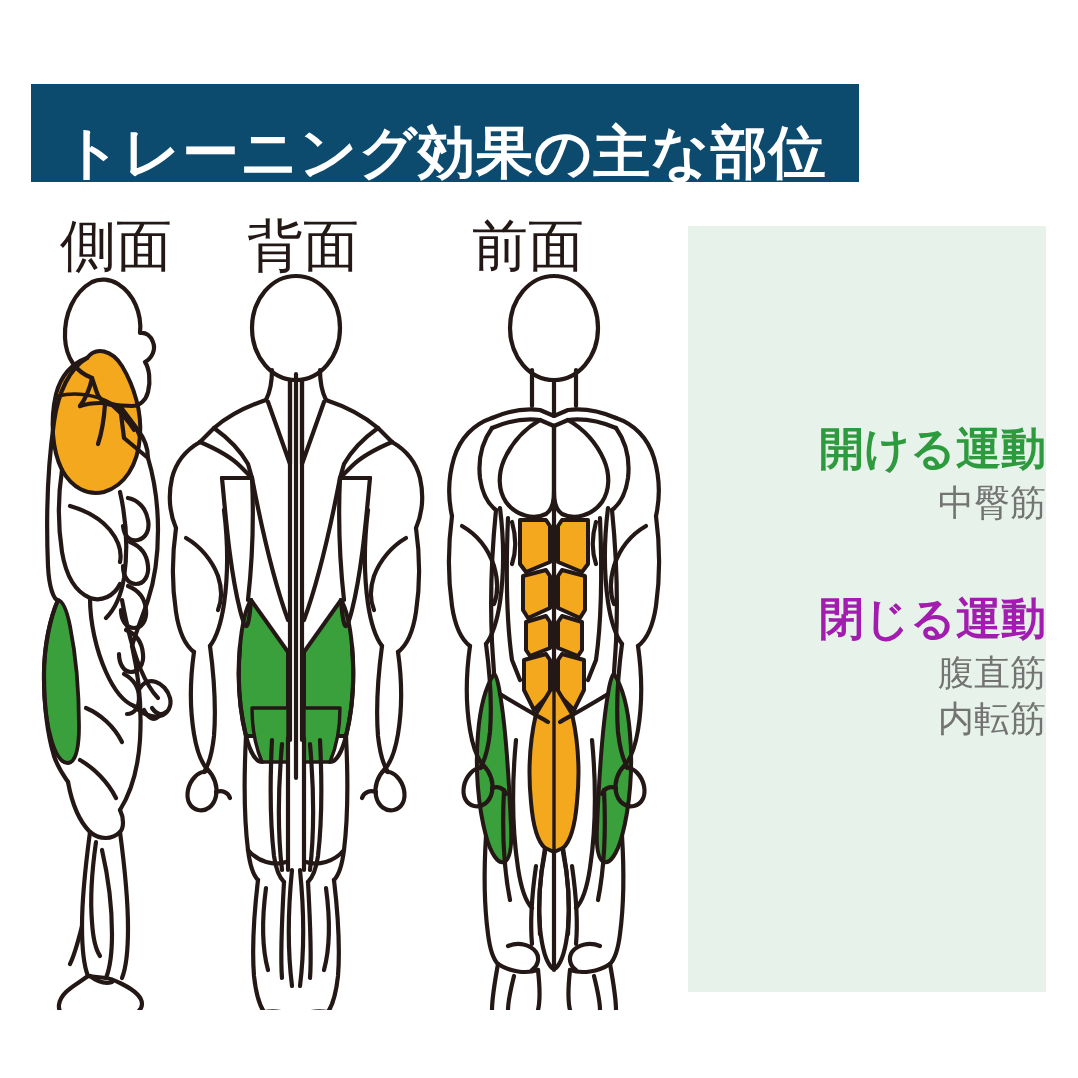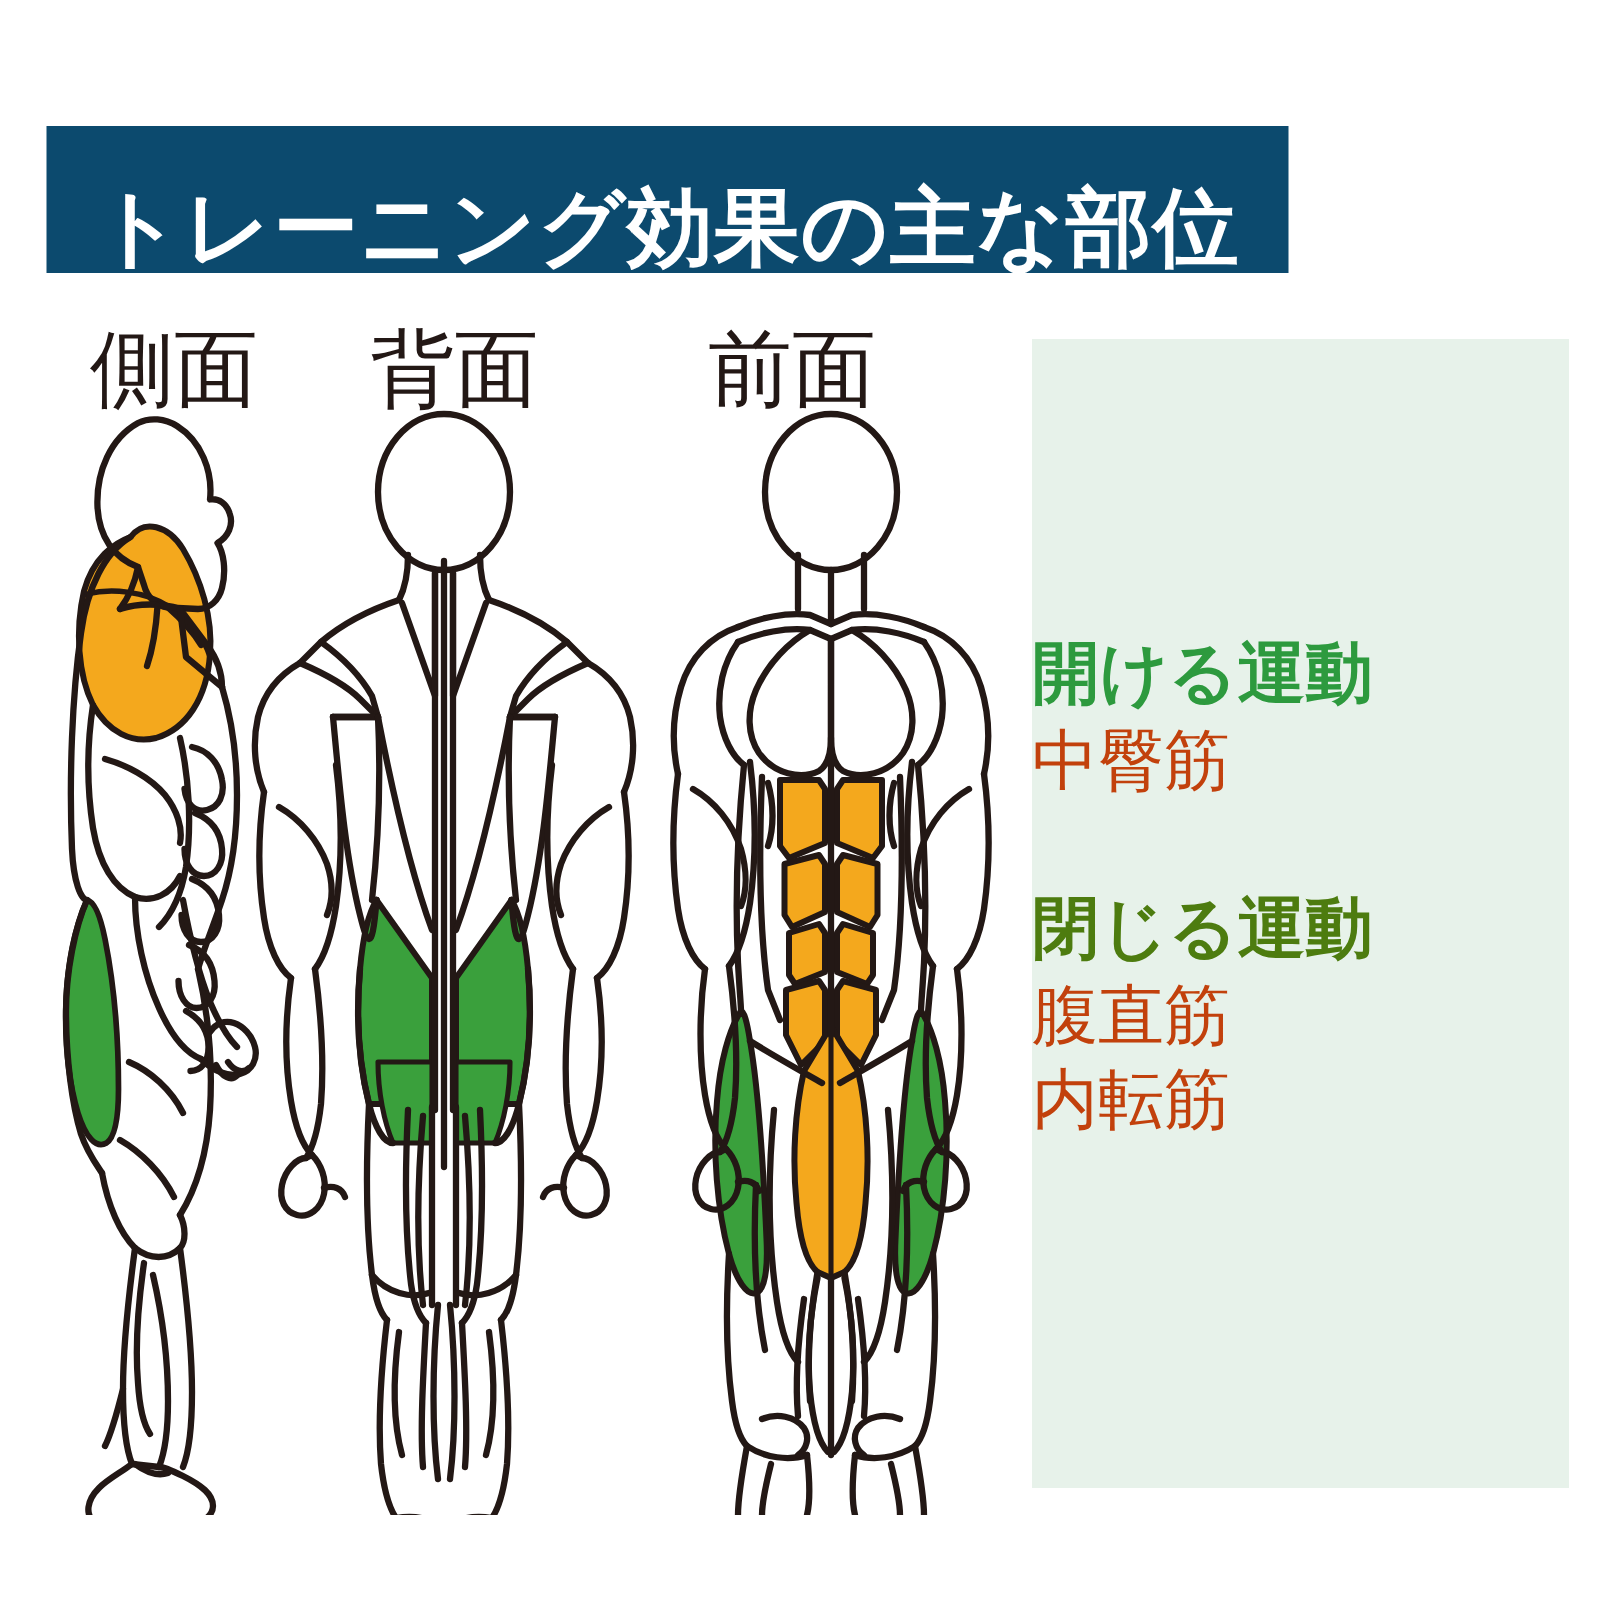--- a/index.html
+++ b/index.html
@@ -70,39 +70,39 @@
     top: 226px;
     width: 358px;
     height: 766px;
     background: #E7F2EA;
     box-sizing: border-box;
   }
   .legend-group {
     position: absolute;
     left: 0;
     width: 100%;
-    text-align: left;
+    text-align: right;
   }
   #legend-group-open  { top: 196px; }
   #legend-group-close { top: 366px; }
 
   .legend-heading {
     font-size: 45px;
     font-weight: bold;
     line-height: 1.18;
     white-space: nowrap;
     letter-spacing: 0px;
   }
   .legend-heading.open  { color: #2D9A3E; }
-  .legend-heading.close { color: #4d7c0f; }
+  .legend-heading.close { color: #a21caf; }
 
   .legend-muscle {
-    font-size: 44px;
+    font-size: 36px;
     font-weight: normal;
-    color: #c2410c;
+    color: #737373;
     line-height: 1.22;
     white-space: nowrap;
     margin-top: 6px;
   }
   .legend-muscle + .legend-muscle { margin-top: 2px; }
 </style>
 </head>
 <body>
 
 <div id="title-banner">

